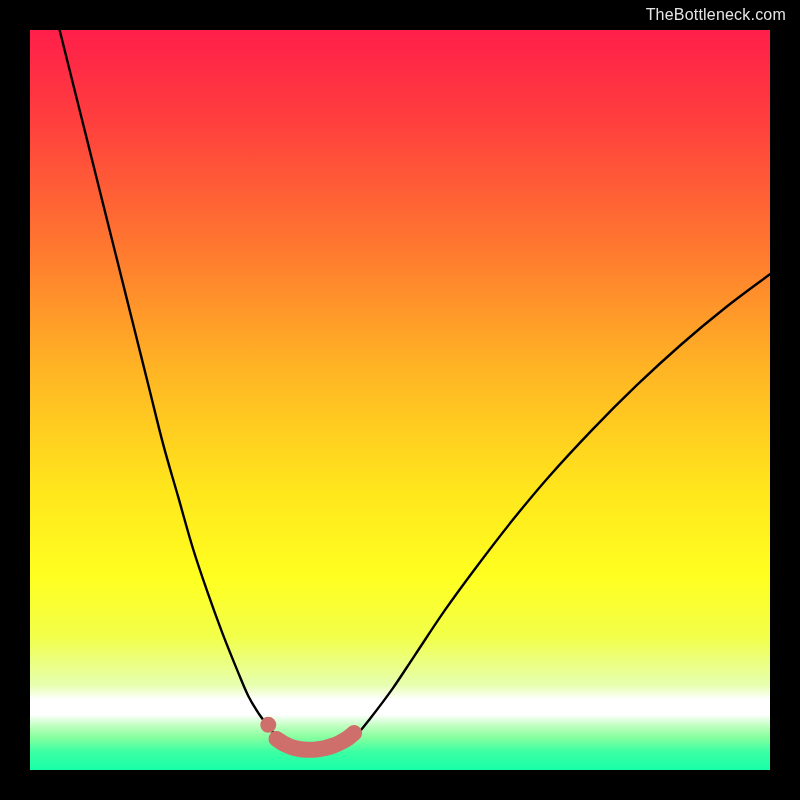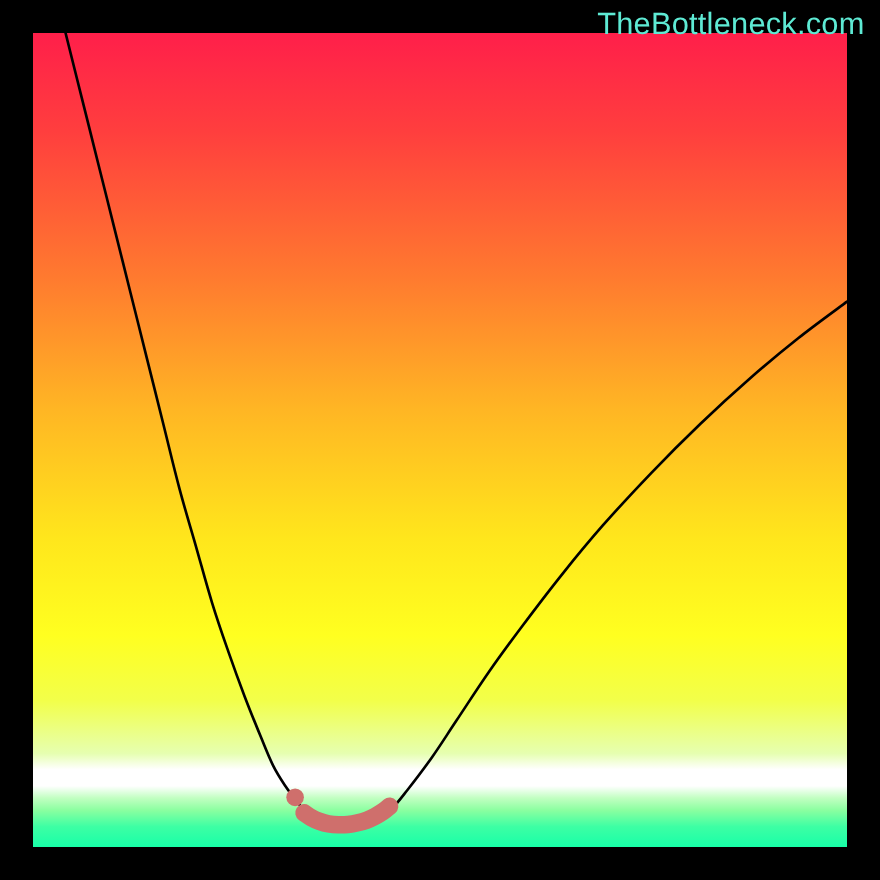--- a/index.html
+++ b/index.html
@@ -20,22 +20,22 @@
     overflow: hidden;
   }
   .gradient {
     position: absolute;
     inset: 0;
   }
   .watermark {
     position: absolute;
     top: 6px;
     right: 14px;
-    color: #5eead4;
-    font-size: 28px;
+    color: #e5e5e5;
+    font-size: 16px;
     font-weight: 500;
     letter-spacing: 0.2px;
     user-select: none;
   }
   svg.curves {
     position: absolute;
     inset: 0;
     width: 100%;
     height: 100%;
     overflow: visible;

